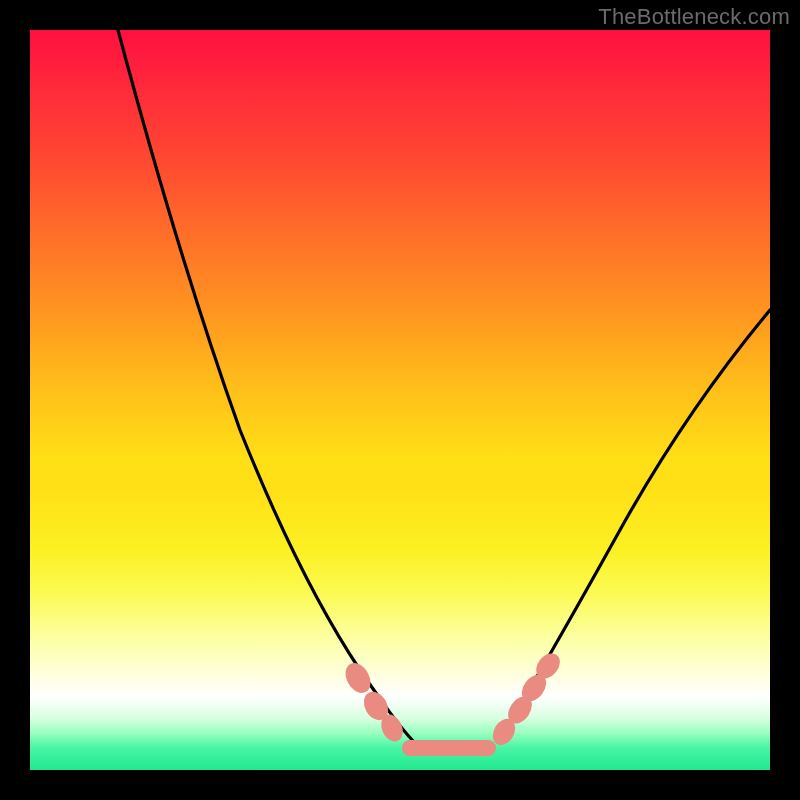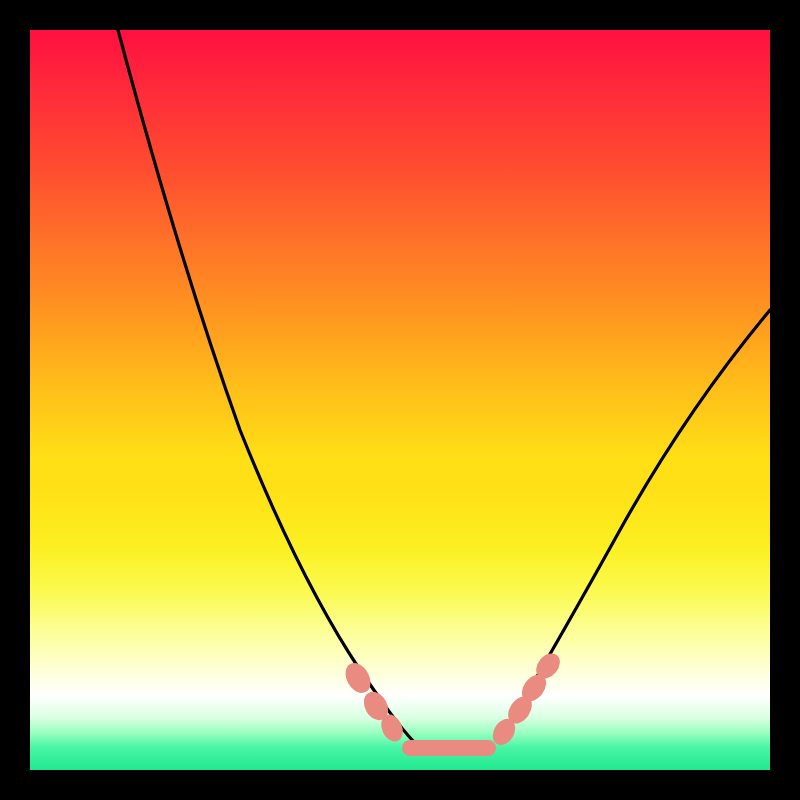--- a/index.html
+++ b/index.html
@@ -101,14 +101,15 @@
         <rect x="372" y="710" width="94" height="16" rx="8" ry="8"></rect>
 
         <ellipse cx="474" cy="702" rx="10" ry="14" transform="rotate(30 474 702)"></ellipse>
         <ellipse cx="490" cy="680" rx="10" ry="15" transform="rotate(35 490 680)"></ellipse>
         <ellipse cx="504" cy="658" rx="10" ry="15" transform="rotate(38 504 658)"></ellipse>
         <ellipse cx="518" cy="636" rx="10" ry="14" transform="rotate(40 518 636)"></ellipse>
       </g>
     </svg>
   </div>
 
+  <div class="attrib">TheBottleneck.com</div>
 
 </div>
 
 </body></html>

